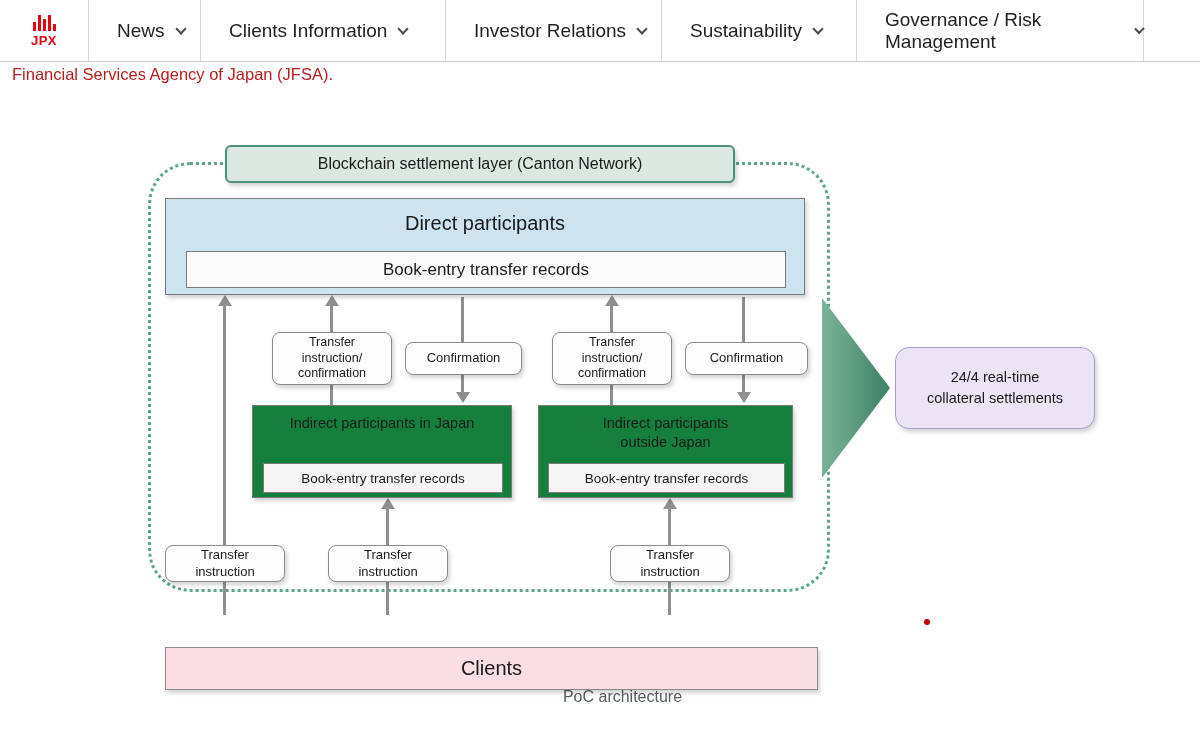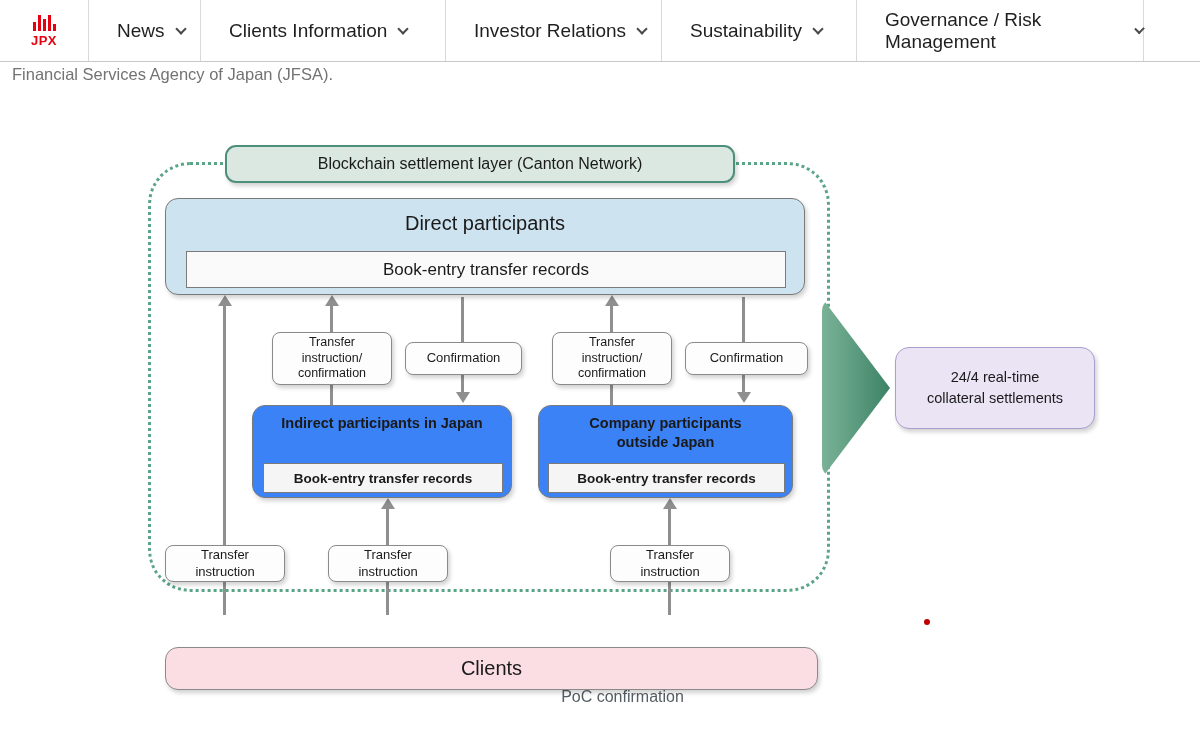--- a/index.html
+++ b/index.html
@@ -15,47 +15,47 @@
   .logo-bars span { display:block; width:3px; background:#e60012; }
   .lb1{height:9px;} .lb2{height:16px;background:#c50010;} .lb3{height:12px;} .lb4{height:16px;background:#c50010;} .lb5{height:7px;}
   .logo-text { font-size:13px; font-weight:bold; color:#e60012; letter-spacing:.5px; }
   .nav-item { display:flex; align-items:center; padding-left:28px;
     border-left:1px solid #d9d9d9; font-size:19px; color:#1f1f1f; cursor:pointer; }
   .nav-item:last-child { border-right:1px solid #d9d9d9; }
   .chev { display:inline-block; width:8px; height:8px;
     border-right:2px solid #4a4a4a; border-bottom:2px solid #4a4a4a;
     transform:rotate(45deg); margin-left:12px; position:relative; top:-2px; }
 
-  .intro { position:absolute; left:12px; top:65px; font-size:16.5px; color:#737373; }
+  .intro { position:absolute; left:12px; top:65px; font-size:16.5px; color:#b91c1c; }
 
   
   .diagram { position:absolute; left:0; top:0; width:1200px; height:732px; }
-  .abs { position:absolute;border-radius:13px; }
+  .abs { position:absolute; }
   .pre { white-space:pre-line; }
   .shadow { box-shadow:2px 3px 4px rgba(0,0,0,.18); }
 
   .dotted-boundary { left:148px; top:162px; width:682px; height:430px;
     border:3px dotted #5aa487; border-radius:42px; z-index:0; }
 
   .layer-header { left:225px; top:145px; width:510px; height:38px;
-    background:#dbe8e1; border:2px solid #4e8f7c; border-radius:11px;
+    background:#dbe8e1; border:2px solid #4e8f7c; border-radius:6px;
     display:flex; align-items:center; justify-content:center; font-size:16px; z-index:3; }
 
   .direct-box { left:165px; top:198px; width:640px; height:97px;
     background:#cde3f0; border:1px solid #7a7a7a; z-index:2; }
   .direct-title { position:absolute; left:0; top:13px; width:100%; text-align:center; font-size:20px; }
   .direct-records { position:absolute; left:20px; top:52px; width:600px; height:37px;
     background:#fafafa; border:1px solid #7a7a7a;
     display:flex; align-items:center; justify-content:center; font-size:17px; }
 
   .small-box { background:#fdfdfd; border:1px solid #8a8a8a; border-radius:8px;
     display:flex; align-items:center; justify-content:center; text-align:center;
     font-size:12.5px; line-height:1.25; z-index:4; }
 
-  .indirect-box { background:#3b82f6; border:1px solid #7a7a7a; z-index:3;font-weight:bold; }
+  .indirect-box { background:#15803d; border:1px solid #7a7a7a; z-index:3; }
   .indirect-title { position:absolute; left:0; top:8px; width:100%; text-align:center;
     font-size:14.5px; line-height:1.3; }
   .indirect-records { position:absolute; background:#f5f5f5; border:1px solid #7a7a7a;
     display:flex; align-items:center; justify-content:center; font-size:13.5px; }
 
   .clients-box { left:165px; top:615px; width:653px; height:43px;
     background:#fadee4; border:1px solid #8a8a8a;
     display:flex; align-items:center; justify-content:center; font-size:20px; z-index:3;margin-top:32px; }
 
   .vline { position:absolute; width:3px; background:#8f8f8f; z-index:1; }
@@ -156,37 +156,37 @@
 instruction/
 confirmation</div>
     <div class="abs small-box shadow" style="left:685px; top:342px; width:123px; height:33px; font-size:13px;">Confirmation</div>
 
     <div class="abs indirect-box shadow" style="left:252px; top:405px; width:260px; height:93px;">
       <div class="indirect-title">Indirect participants in Japan</div>
       <div class="indirect-records" style="left:10px; top:57px; width:240px; height:30px;">Book-entry transfer records</div>
     </div>
 
     <div class="abs indirect-box shadow" style="left:538px; top:405px; width:255px; height:93px;">
-      <div class="indirect-title pre">Company participants
+      <div class="indirect-title pre">Indirect participants
 outside Japan</div>
       <div class="indirect-records" style="left:9px; top:57px; width:237px; height:30px;">Book-entry transfer records</div>
     </div>
 
     <div class="abs small-box pre shadow" style="left:165px; top:545px; width:120px; height:37px; font-size:13px;">Transfer
 instruction</div>
     <div class="abs small-box pre shadow" style="left:328px; top:545px; width:120px; height:37px; font-size:13px;">Transfer
 instruction</div>
     <div class="abs small-box pre shadow" style="left:610px; top:545px; width:120px; height:37px; font-size:13px;">Transfer
 instruction</div>
 
     <div class="abs clients-box shadow">Clients</div>
 
     <div class="abs big-arrow"></div>
 
     <div class="abs outcome-box pre shadow">24/4 real-time
 collateral settlements</div>
 
     <div class="abs red-dot"></div>
 
-    <div class="abs caption">PoC confirmation</div>
+    <div class="abs caption">PoC architecture</div>
   </div>
 
 </div>
 
 </body></html>

